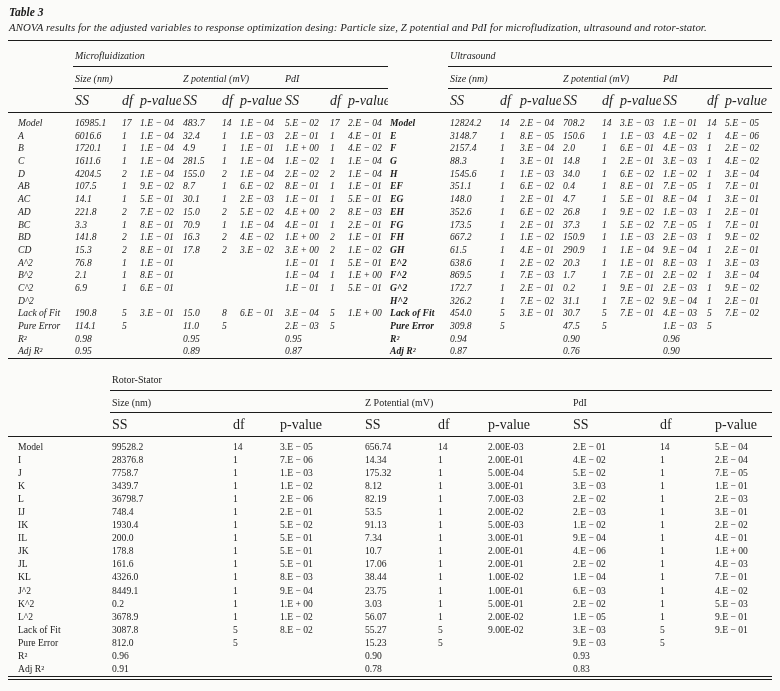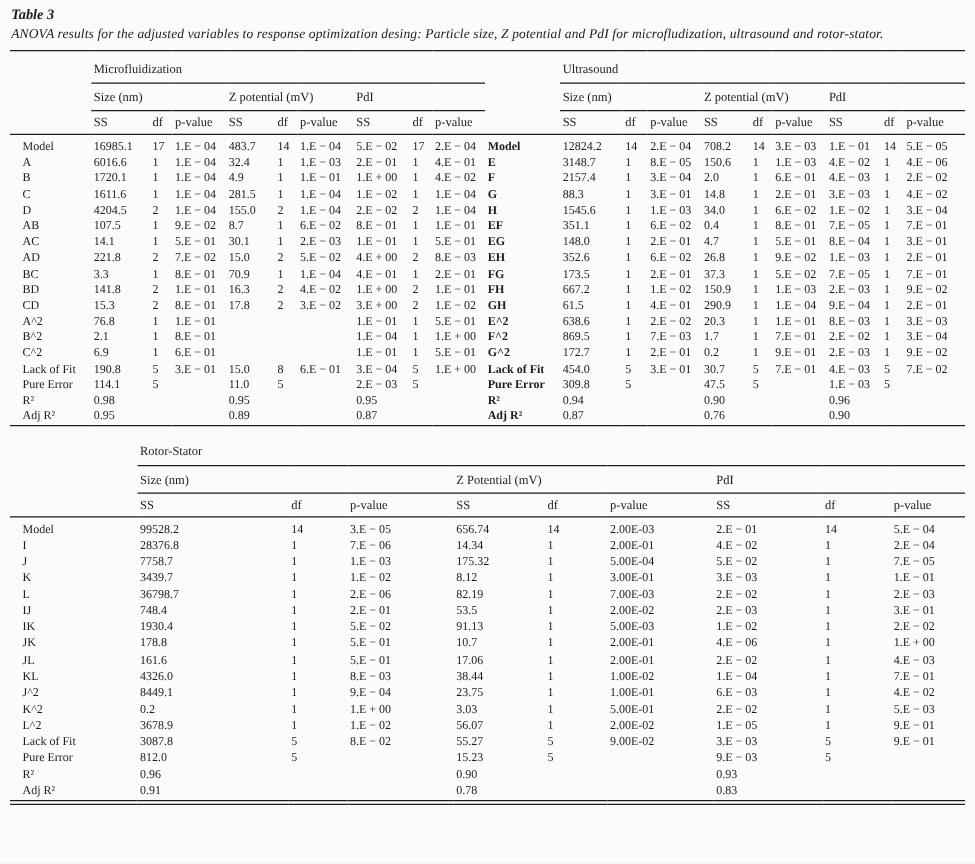--- a/index.html
+++ b/index.html
@@ -14,26 +14,26 @@
   .cap-label { font-weight:bold; font-size:11.5px; line-height:13px; margin-bottom:2px; }
   .cap-text  { font-size:10.8px; line-height:13px; margin-bottom:6px; letter-spacing:0.1px; }
 
   table { border-collapse:collapse; table-layout:fixed; margin-left:8px; width:764px; }
   td, th {
     text-align:left; vertical-align:bottom; font-weight:normal;
     padding:0 0 0 2px; white-space:nowrap; overflow:hidden;
     font-size:9.6px; color:var(--text);
   }
   
-  .tbl-top { border-top:1.5px solid var(--rule); border-bottom:1.5px solid var(--rule); }
+  .tbl-top { border-top:1.5px solid var(--rule); border-bottom:1.5px solid var(--rule);font-style:italic; }
   .tbl-bottom { margin-top:6px; border-bottom:4px double var(--rule); }
 
   .group-row th, .group-row td { padding-top:9px; padding-bottom:5px; font-size:10px; }
   .sub-row th, .sub-row td     { padding-top:6px; padding-bottom:4px; font-size:10px; }
-  .measure-row th, .measure-row td { padding-top:4px; padding-bottom:3px; font-size:10px; }
+  .measure-row th, .measure-row td { padding-top:4px; padding-bottom:3px; font-size:14px; }
   .ruled { border-bottom:1px solid var(--rule); }
   .measure-row > * { border-bottom:1.5px solid var(--rule); }
 
   tbody tr:first-child td { padding-top:4px; }
   .tbl-top tbody td    { height:12.7px; line-height:12.4px; }
   .tbl-bottom tbody td { height:13.1px; line-height:12.8px; }
 
   .lbl  { padding-left:10px; }
   .stub { padding-left:10px; }
   .lbl2 { font-weight:bold; }
@@ -413,20 +413,42 @@
           <td>1</td>
           <td>2.E − 01</td>
           <td>0.2</td>
           <td>1</td>
           <td>9.E − 01</td>
           <td>2.E − 03</td>
           <td>1</td>
           <td>9.E − 02</td>
         </tr>
         <tr>
+          <td class="lbl">D^2</td>
+          <td></td>
+          <td></td>
+          <td></td>
+          <td></td>
+          <td></td>
+          <td></td>
+          <td></td>
+          <td></td>
+          <td></td>
+          <td class="lbl2">H^2</td>
+          <td>326.2</td>
+          <td>1</td>
+          <td>7.E − 02</td>
+          <td>31.1</td>
+          <td>1</td>
+          <td>7.E − 02</td>
+          <td>9.E − 04</td>
+          <td>1</td>
+          <td>2.E − 01</td>
+        </tr>
+        <tr>
           <td class="lbl">Lack of Fit</td>
           <td>190.8</td>
           <td>5</td>
           <td>3.E − 01</td>
           <td>15.0</td>
           <td>8</td>
           <td>6.E − 01</td>
           <td>3.E − 04</td>
           <td>5</td>
           <td>1.E + 00</td>
@@ -626,20 +648,32 @@
           <td>1</td>
           <td>5.E − 02</td>
           <td>91.13</td>
           <td>1</td>
           <td>5.00E-03</td>
           <td>1.E − 02</td>
           <td>1</td>
           <td>2.E − 02</td>
         </tr>
         <tr>
+          <td class="lbl">IL</td>
+          <td>200.0</td>
+          <td>1</td>
+          <td>5.E − 01</td>
+          <td>7.34</td>
+          <td>1</td>
+          <td>3.00E-01</td>
+          <td>9.E − 04</td>
+          <td>1</td>
+          <td>4.E − 01</td>
+        </tr>
+        <tr>
           <td class="lbl">JK</td>
           <td>178.8</td>
           <td>1</td>
           <td>5.E − 01</td>
           <td>10.7</td>
           <td>1</td>
           <td>2.00E-01</td>
           <td>4.E − 06</td>
           <td>1</td>
           <td>1.E + 00</td>

